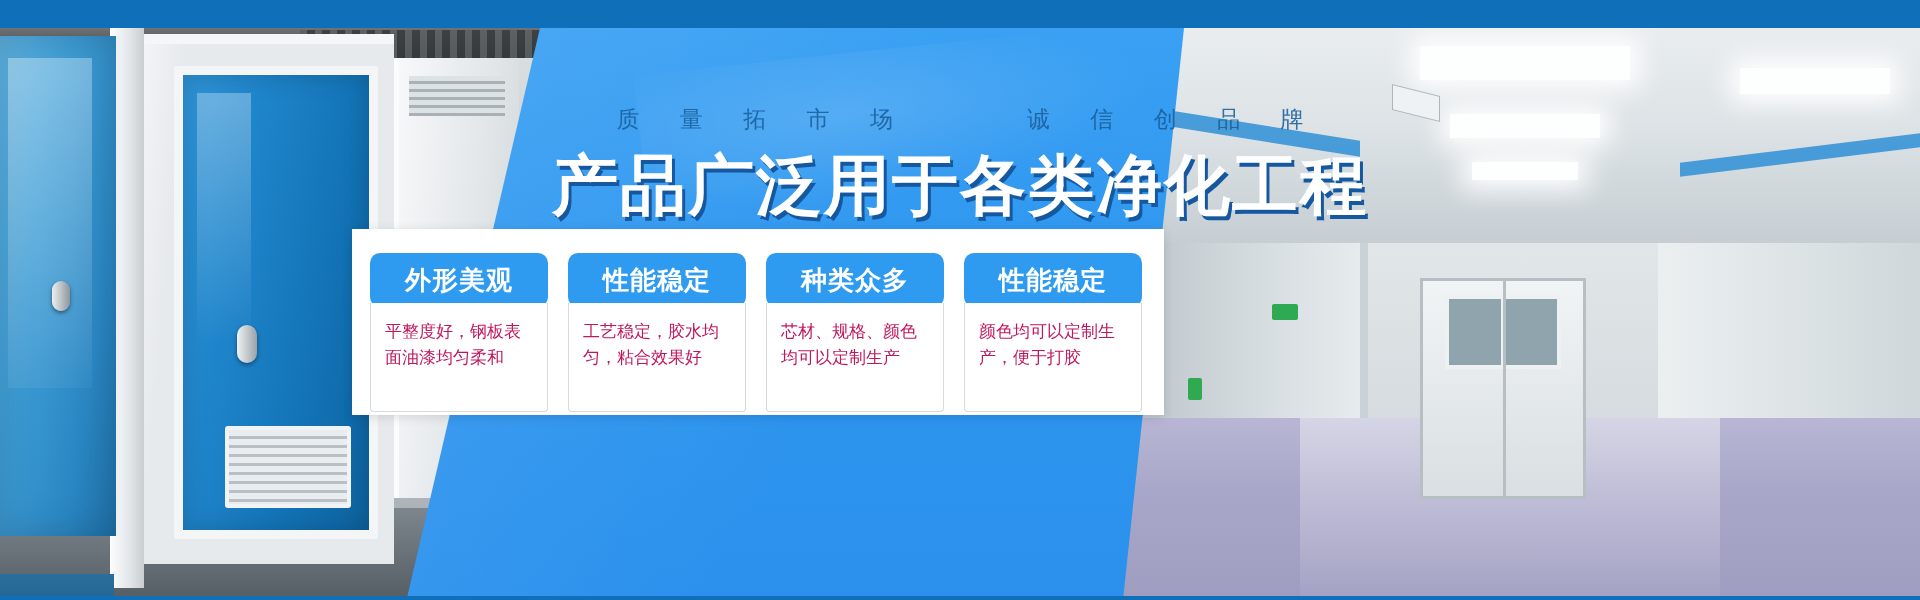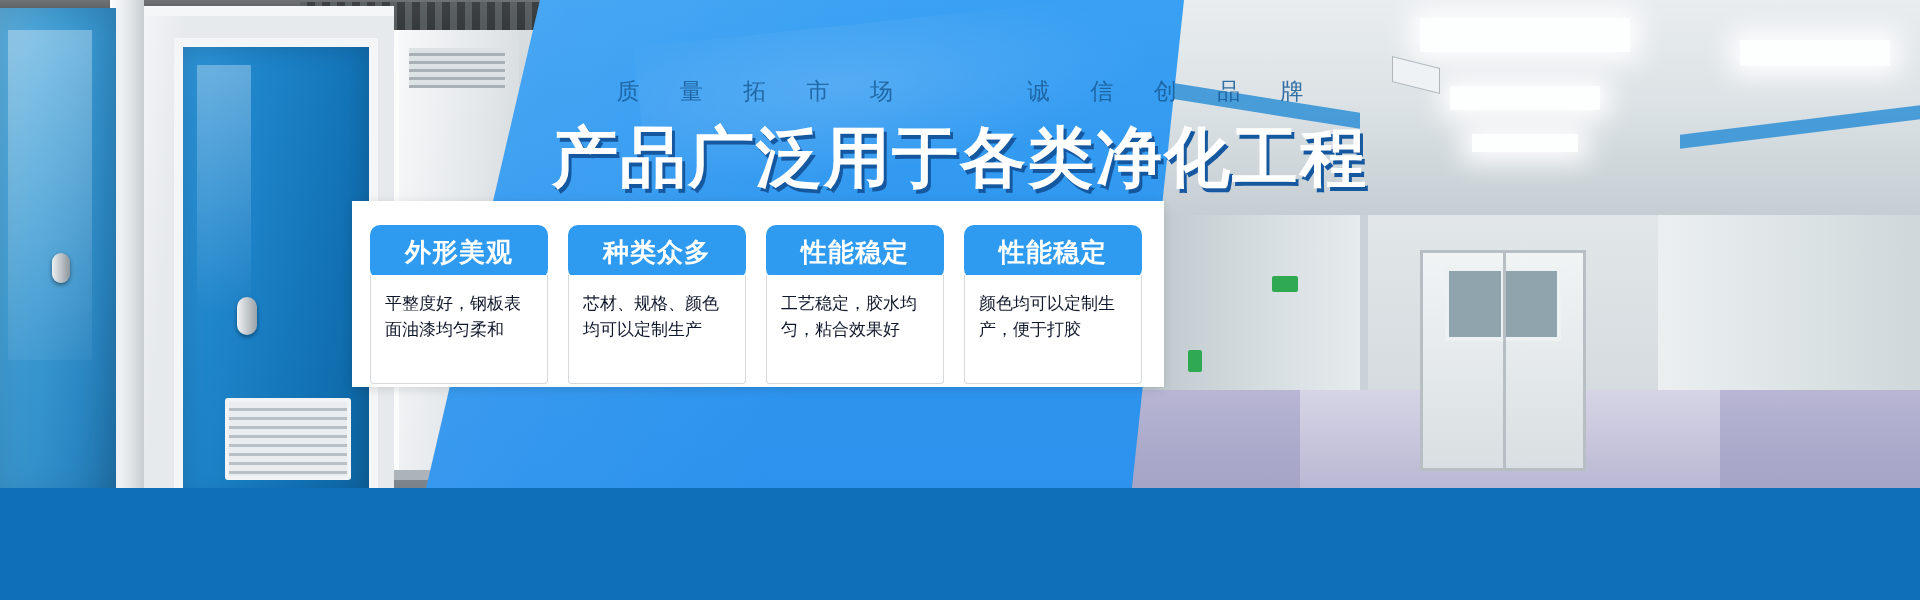--- a/index.html
+++ b/index.html
@@ -2,21 +2,21 @@
 <html lang="zh"><head>
 <meta charset="utf-8">
 <title>产品广泛用于各类净化工程</title>
 <style>
   html,body{margin:0;padding:0;}
   body{
     width:1920px;height:600px;overflow:hidden;
     font-family:"Liberation Sans","DejaVu Sans",sans-serif;
     background:#0f6fb8;
   }
-  #banner{position:relative;width:1920px;height:488px;overflow:hidden;}
+  #banner{position:relative;width:1920px;height:568px;overflow:hidden;margin-top:28px;}
 
   
   .photo-left{position:absolute;left:0;top:0;width:560px;height:600px;overflow:hidden;
     background:#17629c;}
   .pl-ceiling{position:absolute;left:0;top:0;width:560px;height:46px;
     background:linear-gradient(180deg,#6f7376 0%,#3e4346 55%,#2c3133 100%);}
   .pl-ceiling:after{content:"";position:absolute;left:300px;top:2px;width:260px;height:40px;
     background:repeating-linear-gradient(90deg,#5a5f62 0 7px,#35393b 7px 15px);opacity:.85;}
   .pl-wallback{position:absolute;left:0;top:30px;width:560px;height:570px;
     background:linear-gradient(180deg,#d8dde0 0%,#c3cacf 40%,#9fa8ae 100%);}
@@ -112,21 +112,21 @@
   .panel{position:absolute;left:352px;top:201px;width:812px;height:186px;
     background:#ffffff;box-shadow:0 2px 10px rgba(0,0,0,.12);}
   .cards{position:absolute;left:18px;top:24px;display:flex;gap:20px;}
   .card{width:178px;}
   .card-head{height:54px;border-radius:10px;background:#2e9bf0;
     display:flex;align-items:center;justify-content:center;
     color:#fff;font-size:26px;font-weight:bold;letter-spacing:1px;}
   .card-body{margin-top:-4px;border:1px solid #d7dadd;border-top:none;
     border-radius:0 0 4px 4px;background:#fff;
     padding:16px 14px 14px;min-height:78px;
-    font-size:17px;line-height:1.55;color:#0f172a;}
+    font-size:17px;line-height:1.55;color:#be185d;}
 </style>
 </head>
 <body>
 
 <div id="banner">
 
   <div class="photo-left">
     <div class="pl-ceiling"></div>
     <div class="pl-wallback"></div>
     <div class="pl-floor"></div>
@@ -186,27 +186,27 @@
   <div class="tagline">质 量 拓 市 场     诚 信 创 品 牌</div>
   <div class="headline">产品广泛用于各类净化工程</div>
 
   <div class="panel">
     <div class="cards" id="cards-container">
         <div class="card">
           <div class="card-head">外形美观</div>
           <div class="card-body">平整度好，钢板表面油漆均匀柔和</div>
         </div>
         <div class="card">
+          <div class="card-head">性能稳定</div>
+          <div class="card-body">工艺稳定，胶水均匀，粘合效果好</div>
+        </div>
+        <div class="card">
           <div class="card-head">种类众多</div>
           <div class="card-body">芯材、规格、颜色均可以定制生产</div>
         </div>
         <div class="card">
           <div class="card-head">性能稳定</div>
-          <div class="card-body">工艺稳定，胶水均匀，粘合效果好</div>
-        </div>
-        <div class="card">
-          <div class="card-head">性能稳定</div>
           <div class="card-body">颜色均可以定制生产，便于打胶</div>
         </div>
       </div>
   </div>
 
 </div>
 
 </body></html>

